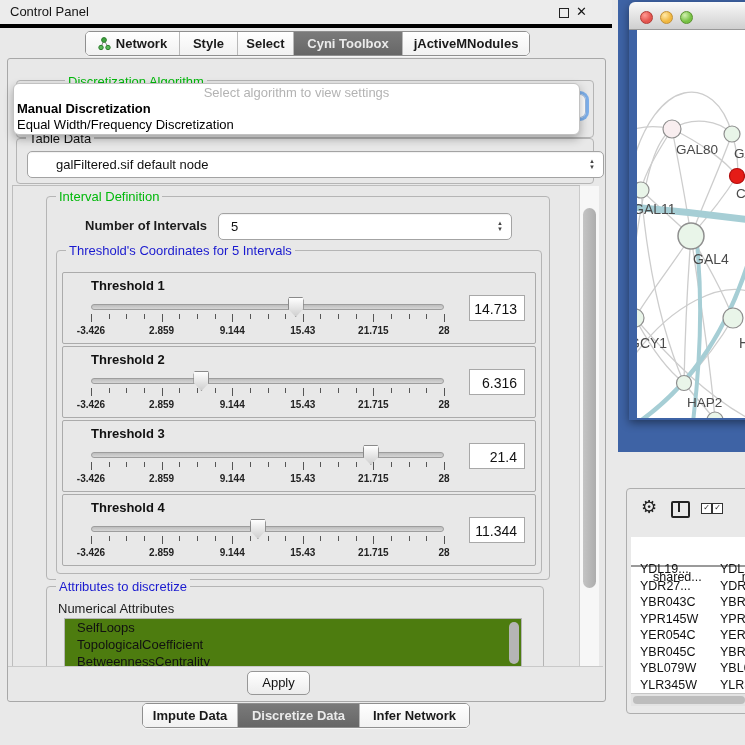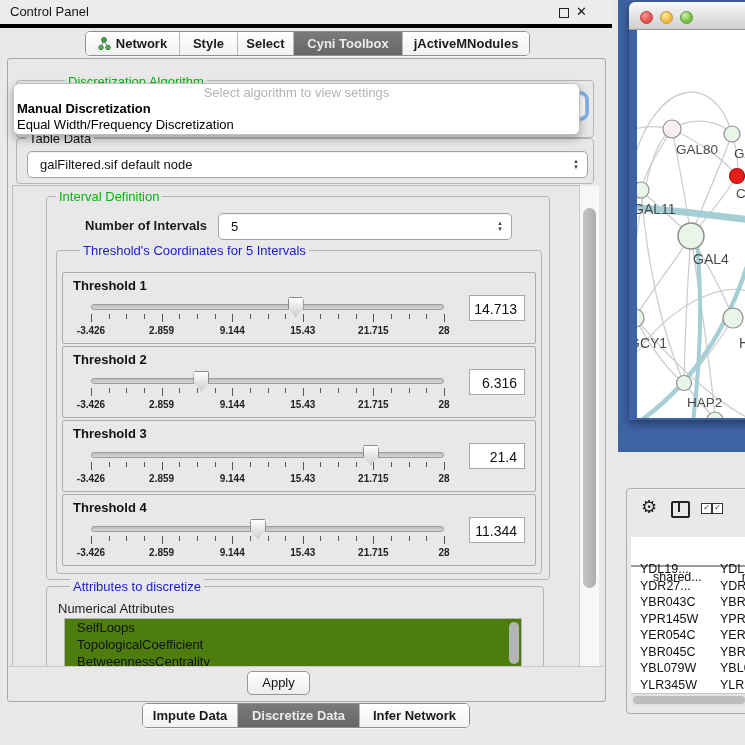--- a/index.html
+++ b/index.html
@@ -17,21 +17,21 @@
   .seg{display:flex;align-items:center;justify-content:center;font-size:13px;font-weight:600;
     color:#1a1a1a;background:linear-gradient(#ffffff,#f1f1f1);border-right:1px solid #b9b9b9;gap:5px;}
   .seg:last-child{border-right:none;}
   .seg.selected{background:linear-gradient(#7a7a7a,#676767);color:#ebebeb;}
   #top-tabs{left:85px;top:31px;height:23px;}
   #content-panel{left:7px;top:58px;width:597px;height:642px;background:#e8e8e8;
     border:1px solid #a8a8a8;border-radius:3px;}
   .groupbox{border:1px solid #b5b5b5;border-radius:4px;}
   .group-label{position:absolute;font-size:13px;padding:0 3px;background:#e8e8e8;white-space:nowrap;}
   .green-label{color:#00b80a;}
-  .blue-label{color:#1a1acf;margin-left:14px;}
+  .blue-label{color:#1a1acf;}
   
   .combo{background:#ffffff;border:1px solid #a3a3a3;border-radius:5px;font-size:13px;
     display:flex;align-items:center;box-shadow:inset 0 1px 1px rgba(0,0,0,.06);}
   .combo .val{padding-left:12px;flex:1;color:#111;}
   .updown{display:flex;flex-direction:column;line-height:5px;font-size:6px;color:#444;
     margin-right:8px;gap:1px;}
   #hidden-combo{left:28px;top:94px;width:558px;height:24px;background:#fff;border-radius:6px;
     box-shadow:0 0 0 3px rgba(98,160,234,.8), inset 0 0 0 1px #9ab8dd;}
   
   #algo-popup{left:13px;top:83px;width:565px;height:50px;background:#ffffff;border:1px solid #c2c2c2;
@@ -43,21 +43,21 @@
   #popup-opt-1{top:33px;color:#000;}
   
   #scroll-viewport{left:12px;top:185px;width:566px;height:481px;background:#e8e8e8;
     border:1px solid #bdbdbd;overflow:hidden;}
   #main-vscroll{left:579px;top:186px;width:19px;height:480px;background:#f7f7f7;border-left:1px solid #cacaca;}
   #main-vscroll .thumb{position:absolute;left:3px;top:22px;width:13px;height:380px;border-radius:7px;
     background:linear-gradient(90deg,#c4c4c4,#adadad);}
   
   .threshold-box{position:absolute;left:62px;width:472px;height:70px;border:1px solid #ababab;
     background:#e8e8e8;border-radius:2px;}
-  .th-title{position:absolute;left:10px;top:5px;font-size:13px;font-weight:bold;color:#111;}
+  .th-title{position:absolute;left:28px;top:5px;font-size:13px;font-weight:bold;color:#111;}
   .slider-track{position:absolute;left:28px;top:31px;width:353px;height:6px;border-radius:3px;
     background:linear-gradient(#bdbdbd,#d6d6d6);border:1px solid #9d9d9d;box-sizing:border-box;}
   .slider-thumb{position:absolute;top:24px;width:14px;height:18px;
     background:linear-gradient(#ffffff,#cfcfcf);border:1px solid #8a8a8a;
     clip-path:polygon(8% 0,92% 0,100% 18%,100% 58%,50% 100%,0 58%,0 18%);}
   .tick{position:absolute;width:1px;background:#555;}
   .scale-num{position:absolute;transform:translateX(-50%);font-size:10px;font-weight:bold;color:#222;top:52px;}
   .value-field{position:absolute;left:406px;top:22px;width:56px;height:26px;background:#fff;
     border:1px solid #a8a8a8;font-size:14px;color:#111;text-align:right;line-height:26px;
     padding-right:7px;box-sizing:border-box;}
@@ -141,21 +141,21 @@
   </div>
 
   <div class="abs" id="content-panel"></div>
 
   <div class="abs groupbox" style="left:16px;top:80px;width:576px;height:56px;"></div>
   <div class="group-label green-label" style="left:24px;top:74px;margin-left:41px;">Discretization Algorithm</div>
   <div class="abs" id="hidden-combo"></div>
 
   <div class="abs groupbox" style="left:16px;top:138px;width:576px;height:44px;"></div>
   <div class="group-label" style="left:26px;top:131px;color:#111;">Table Data</div>
-  <div class="abs combo" style="left:27px;top:151px;width:559px;height:25px;">
+  <div class="abs combo" style="left:27px;top:151px;width:559px;height:25px;padding-left:16px;">
     <span class="val">galFiltered.sif default node</span>
     <span class="updown">
         <span>▲</span>
         <span>▼</span>
       </span>
   </div>
 
   <div class="abs" id="scroll-viewport"></div>
   <div class="abs" id="main-vscroll">
       <div class="thumb"></div>

